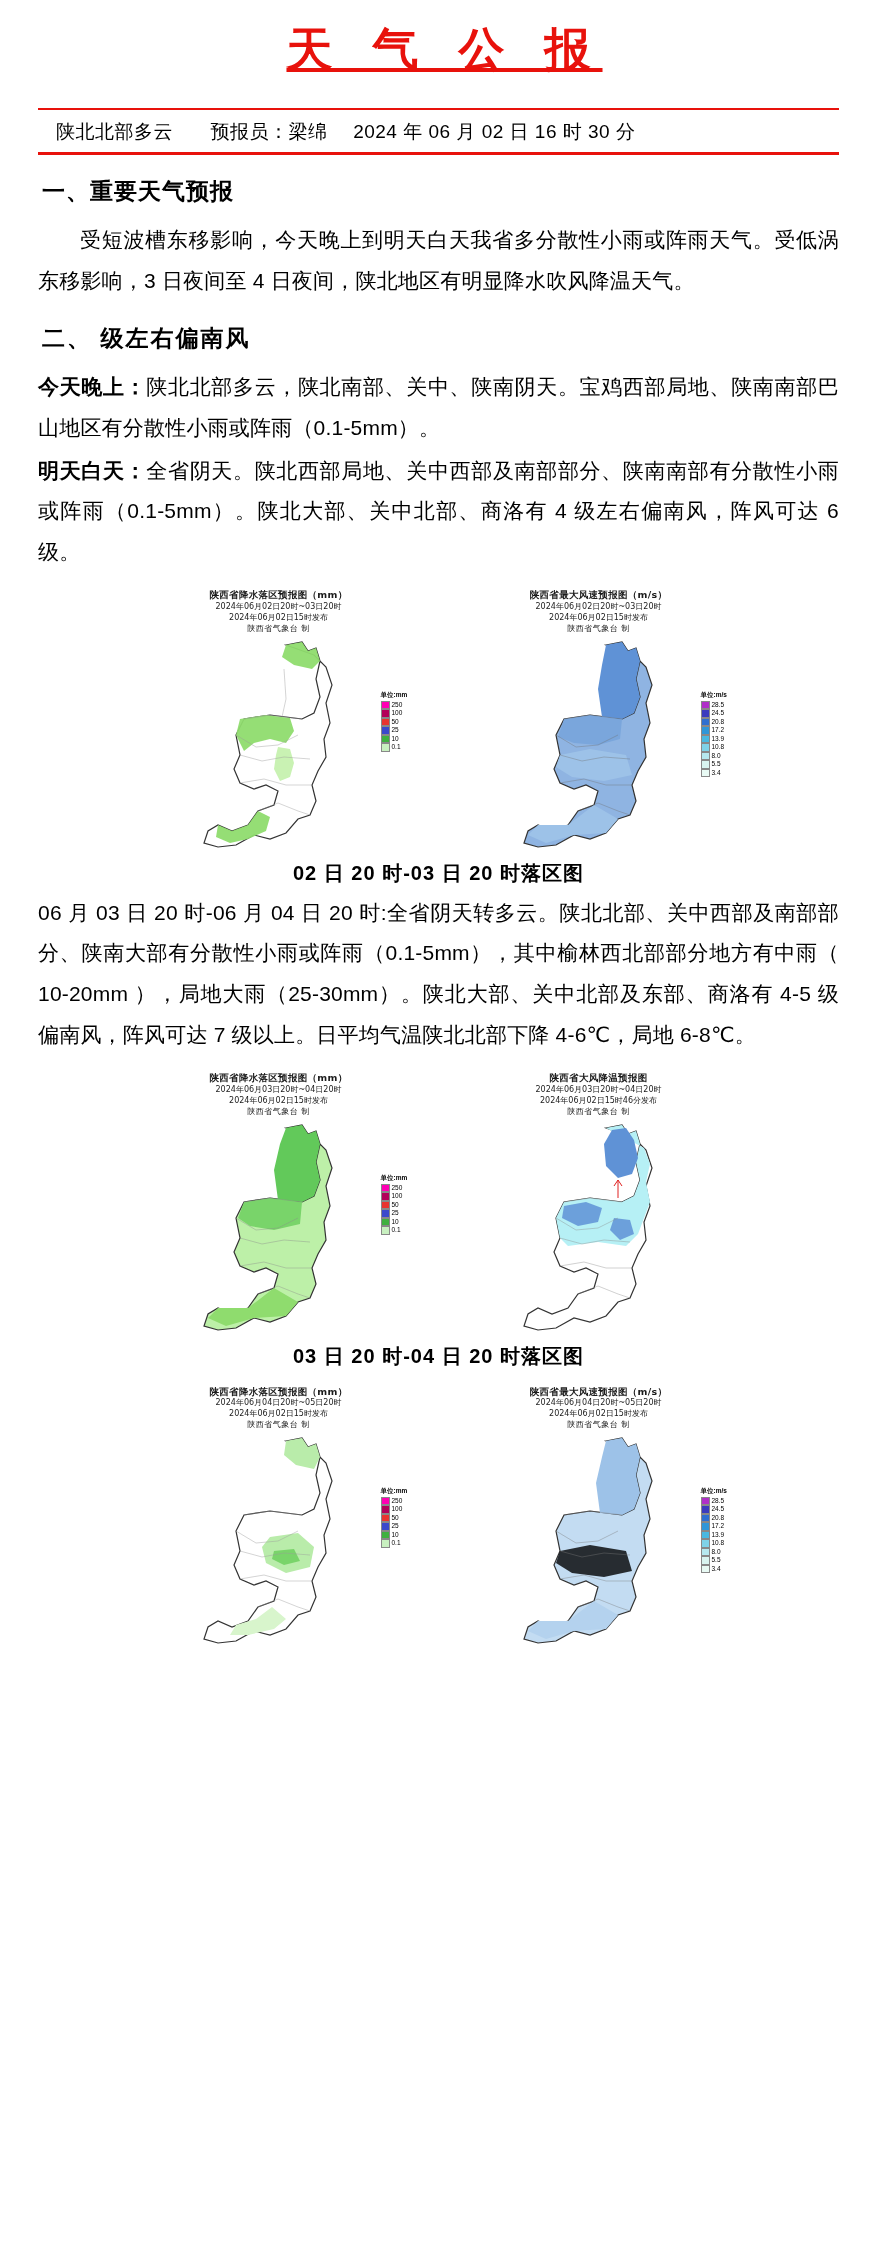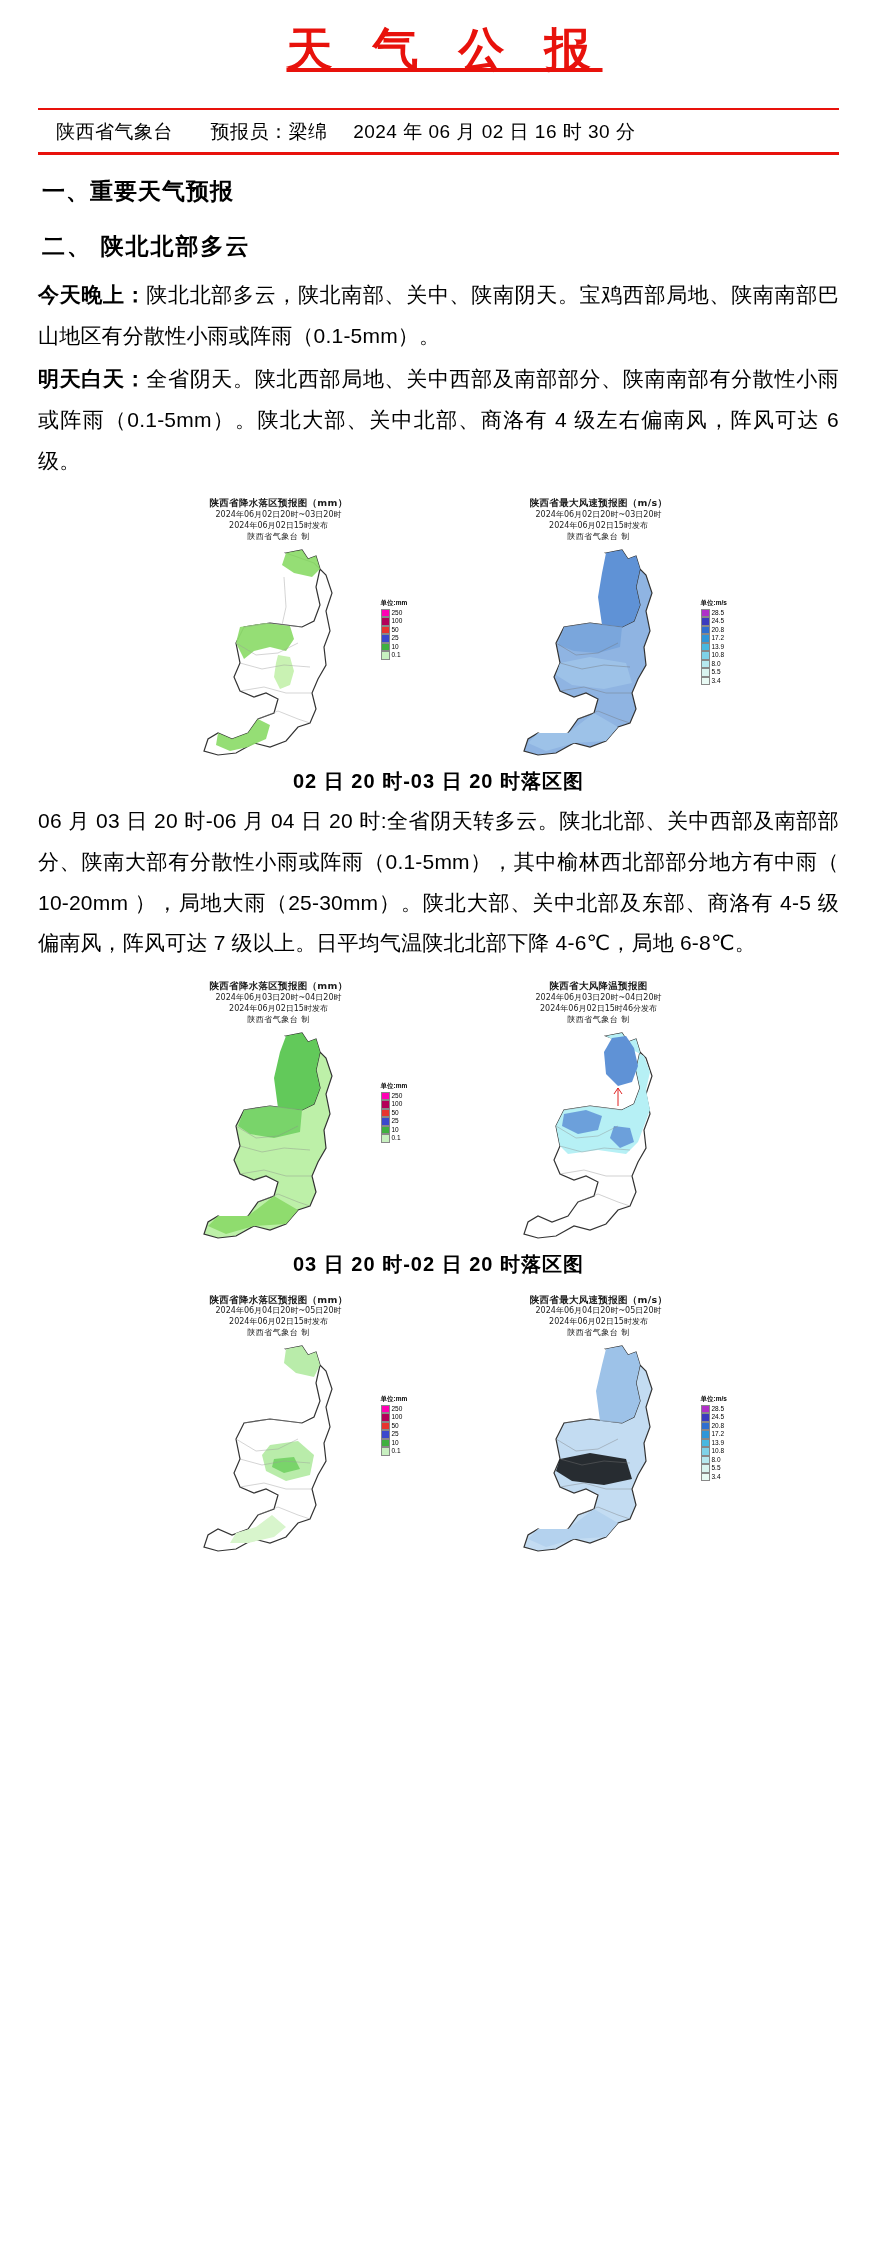--- a/index.html
+++ b/index.html
@@ -155,34 +155,35 @@
 </head>
 <body>
 
 <div class="page">
 
   <div class="doc-title">天 气 公 报</div>
 
   <div class="header-rules">
     <div class="rule-red"></div>
     <div class="header-line">
-      <span>陕西省气象台</span>
+      <span>陕北北部多云</span>
       <span class="gap"></span>
       <span>预报员：</span><span>梁绵</span>
       <span class="gap-s"></span>
       <span>2024 年 06 月 02 日 16 时 30 分</span>
     </div>
     <div class="rule-red thick"></div>
   </div>
 
   <div class="content">
 
     <h2 class="sec">一、重要天气预报</h2>
-
-    <h2 class="sec wide">二、 陕北北部多云</h2>
+    <p class="para indent">受短波槽东移影响，今天晚上到明天白天我省多分散性小雨或阵雨天气。受低涡东移影响，3 日夜间至 4 日夜间，陕北地区有明显降水吹风降温天气。</p>
+
+    <h2 class="sec wide">二、 级左右偏南风</h2>
 
     <p class="para"><b>今天晚上</b><b>：</b><span>陕北北部多云，陕北南部、关中、陕南阴天。宝鸡西部局地、陕南南部巴山地区有分散性小雨或阵雨（0.1-5mm）。</span></p>
 
     <p class="para"><b>明天白天</b><b>：</b><span>全省阴天。陕北西部局地、关中西部及南部部分、陕南南部有分散性小雨或阵雨（0.1-5mm）。陕北大部、关中北部、商洛有 4 级左右偏南风，阵风可达 6 级。</span></p>
 
     <div class="figure">
       <div class="maps">
 
         <div class="map-panel">
           <div class="map-head">
@@ -404,21 +405,21 @@
                 <path d="M62 96 L82 108 L104 106 L124 96"></path>
                 <path d="M66 116 L88 122 L110 118 L136 120"></path>
                 <path d="M66 144 L90 140 L112 146 L138 146"></path>
                 <path d="M84 172 L104 164 L124 172 L136 176"></path>
               </g>
             </svg>
           </div>
         </div>
 
       </div>
-      <div class="fig-caption">03 日 20 时-02 日 20 时落区图</div>
+      <div class="fig-caption">03 日 20 时-04 日 20 时落区图</div>
     </div>
 
 
     <div class="figure">
       <div class="maps">
 
         <div class="map-panel">
           <div class="map-head">
             <div class="t1">陕西省降水落区预报图（mm）</div>
             <div class="t2">2024年06月04日20时~05日20时</div>

